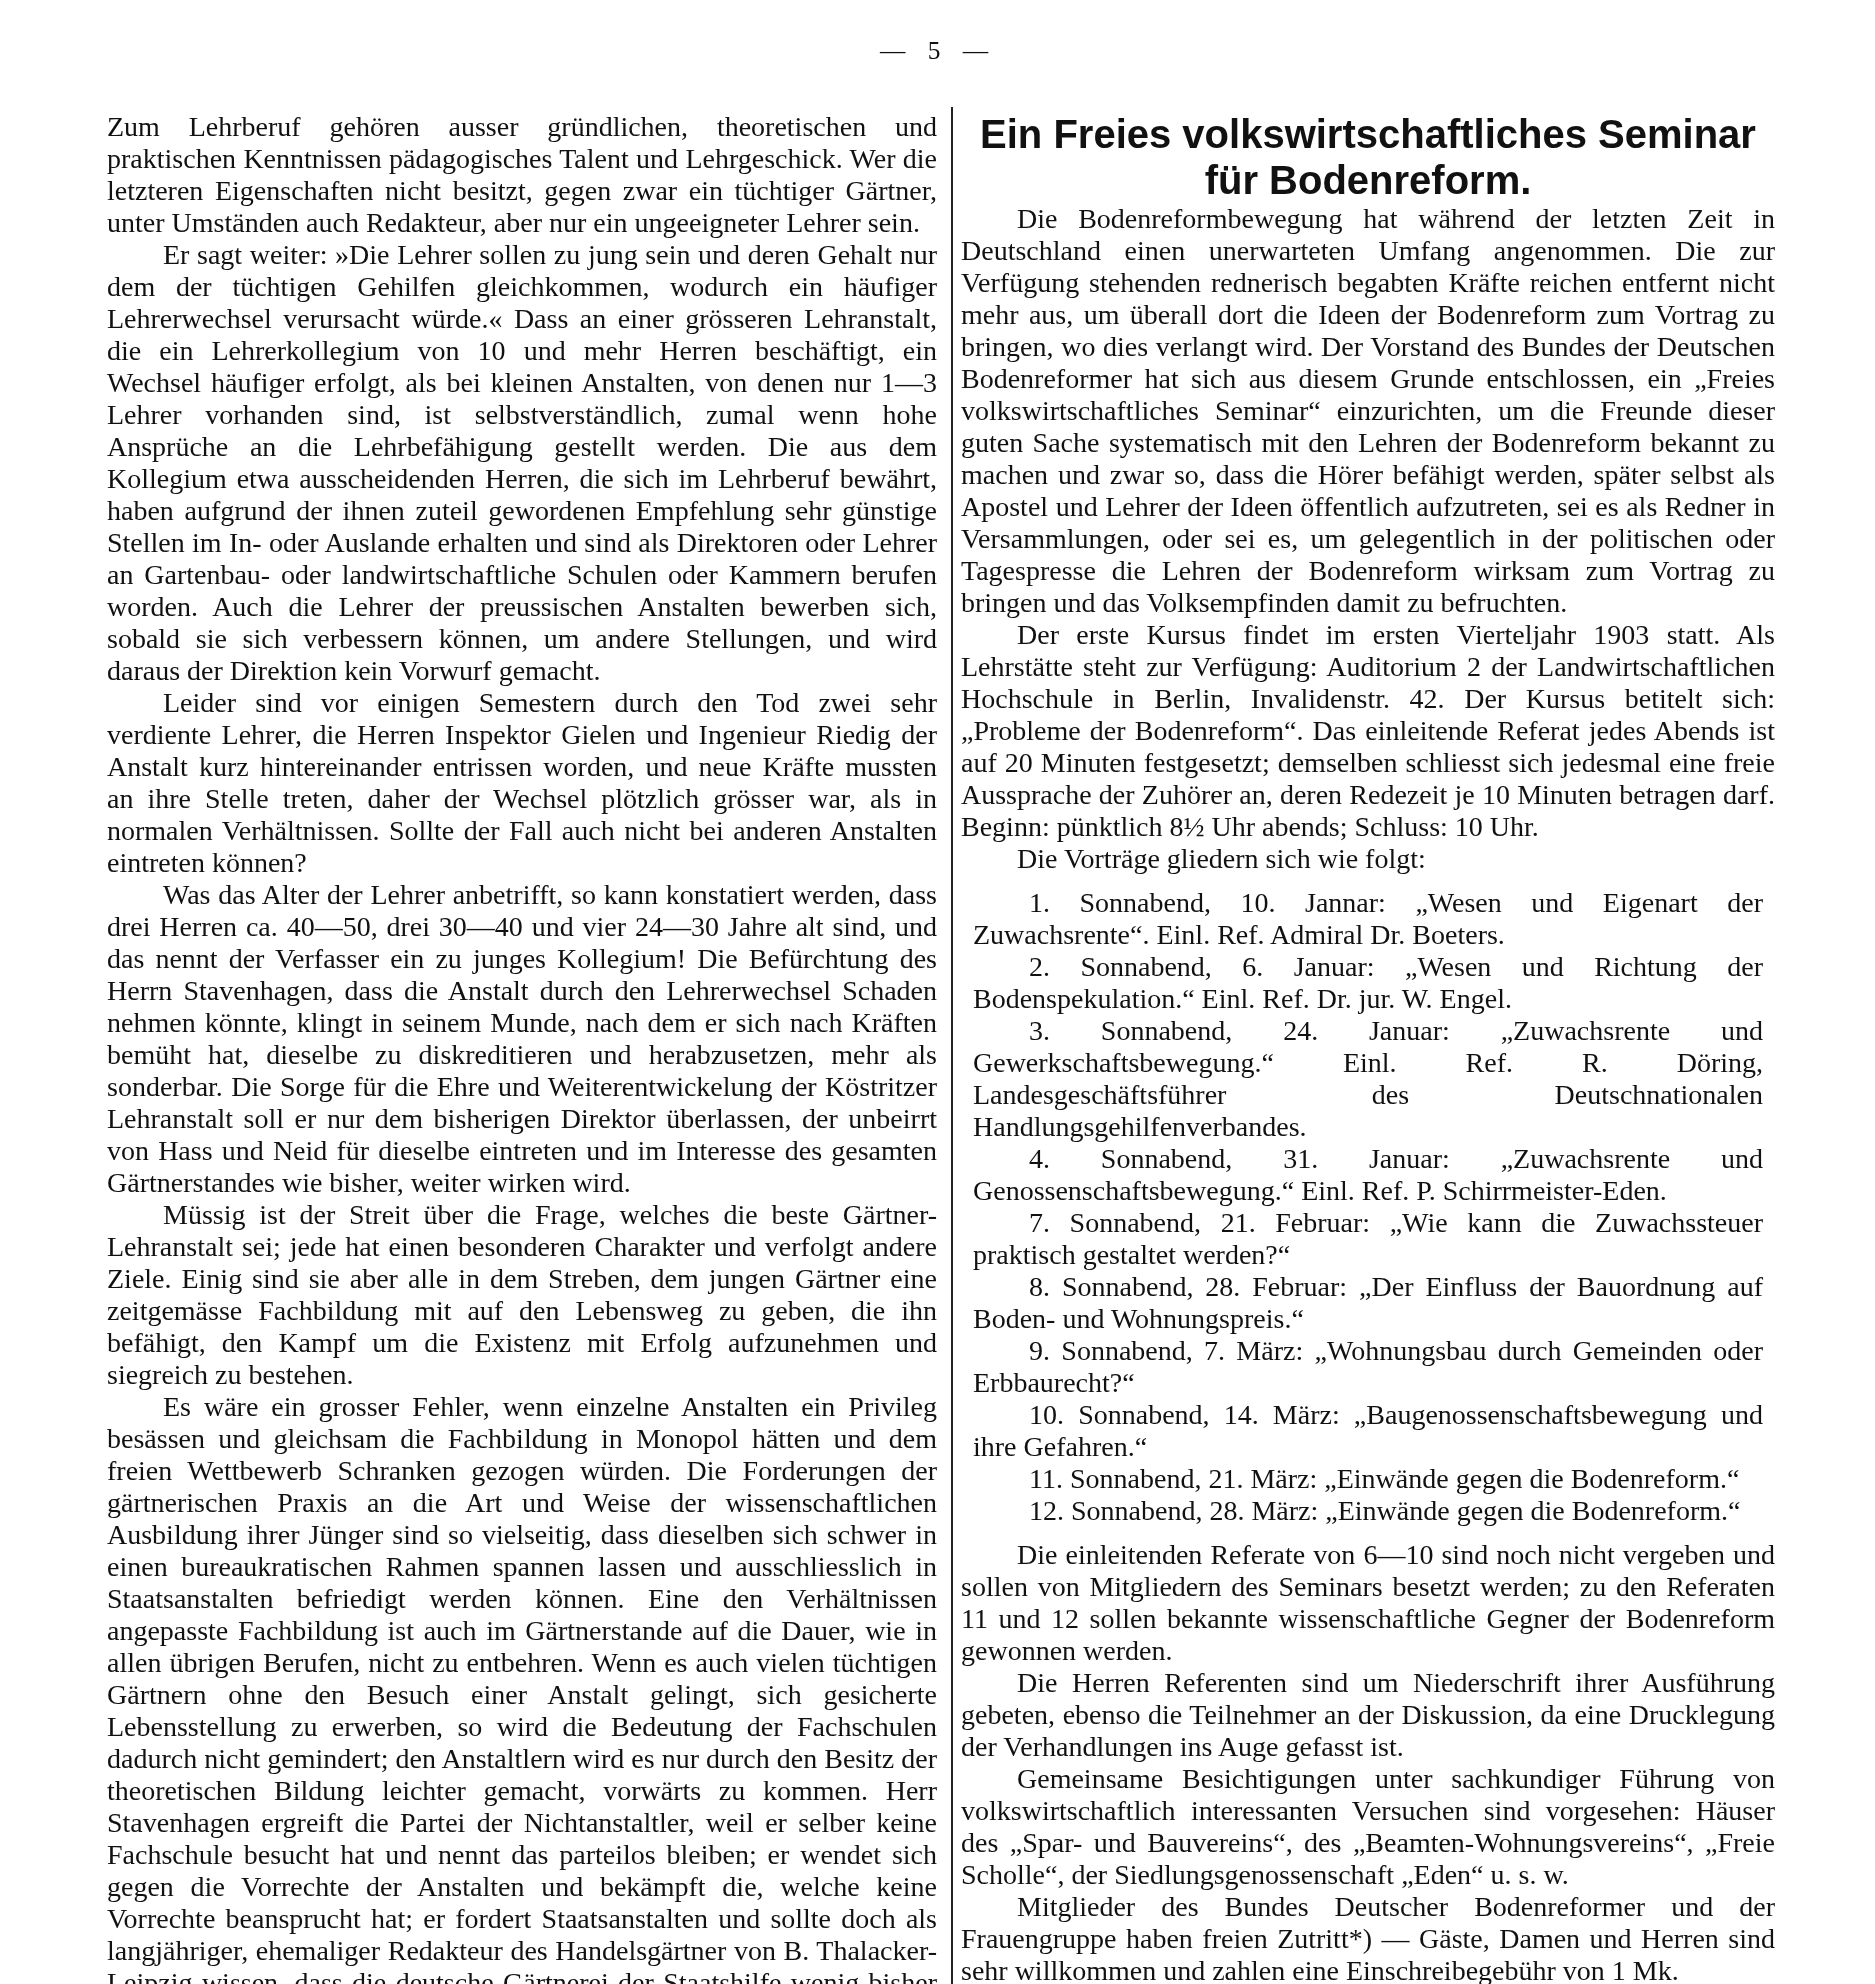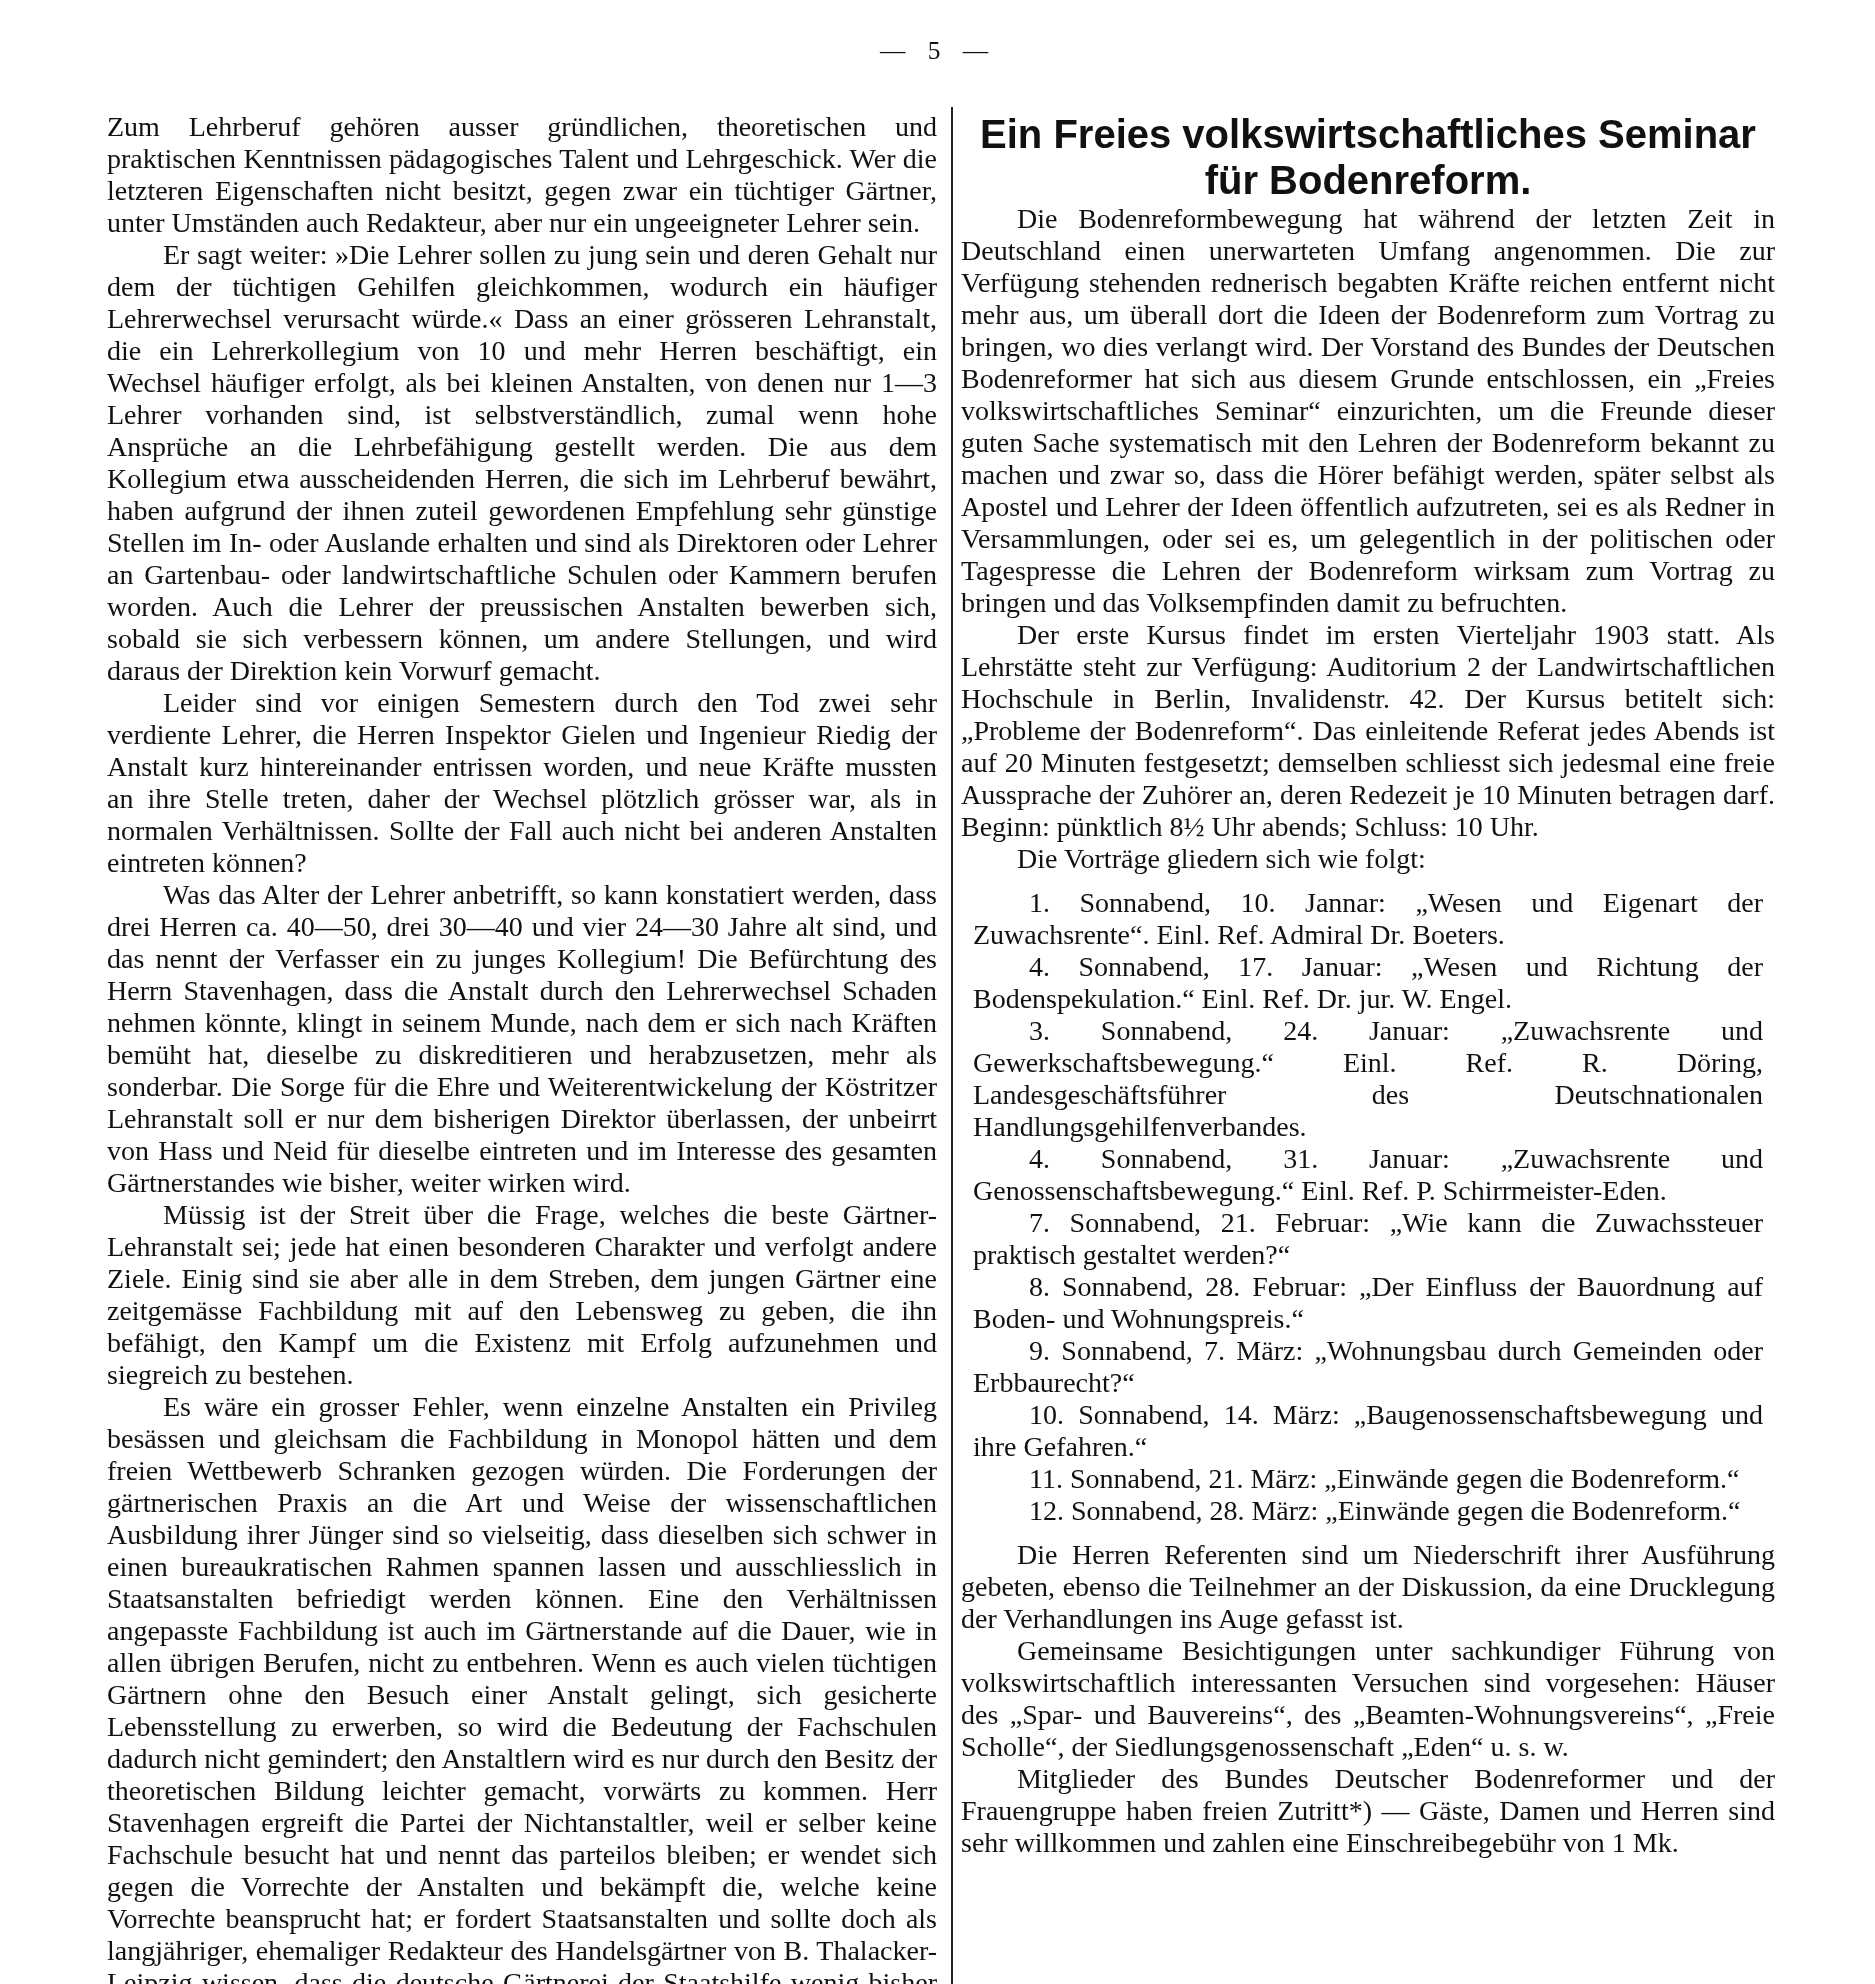--- a/index.html
+++ b/index.html
@@ -33,28 +33,29 @@
 
 <div class="divider"></div>
 
 <div class="col col-right">
   <h1 class="title">Ein Freies volkswirtschaftliches Seminar für Bodenreform.</h1>
   <p>Die Bodenreformbewegung hat während der letzten Zeit in Deutschland einen unerwarteten Umfang angenommen. Die zur Verfügung stehenden rednerisch begabten Kräfte reichen entfernt nicht mehr aus, um überall dort die Ideen der Bodenreform zum Vortrag zu bringen, wo dies verlangt wird. Der Vorstand des Bundes der Deutschen Bodenreformer hat sich aus diesem Grunde entschlossen, ein „Freies volkswirtschaftliches Seminar“ einzurichten, um die Freunde dieser guten Sache systematisch mit den Lehren der Bodenreform bekannt zu machen und zwar so, dass die Hörer befähigt werden, später selbst als Apostel und Lehrer der Ideen öffentlich aufzutreten, sei es als Redner in Versammlungen, oder sei es, um gelegentlich in der politischen oder Tagespresse die Lehren der Bodenreform wirksam zum Vortrag zu bringen und das Volksempfinden damit zu befruchten.</p>
   <p>Der erste Kursus findet im ersten Vierteljahr 1903 statt. Als Lehrstätte steht zur Verfügung: Auditorium 2 der Landwirtschaftlichen Hochschule in Berlin, Invalidenstr. 42. Der Kursus betitelt sich: „Probleme der Bodenreform“. Das einleitende Referat jedes Abends ist auf 20 Minuten festgesetzt; demselben schliesst sich jedesmal eine freie Aussprache der Zuhörer an, deren Redezeit je 10 Minuten betragen darf. Beginn: pünktlich 8½ Uhr abends; Schluss: 10 Uhr.</p>
   <p>Die Vorträge gliedern sich wie folgt:</p>
   <ol class="lectures">
     <li>1. Sonnabend, 10. Jannar: „Wesen und Eigenart der Zuwachsrente“. Einl. Ref. Admiral Dr. Boeters.</li>
-    <li>4. Sonnabend, 17. Januar: „Wesen und Richtung der Bodenspekulation.“ Einl. Ref. Dr. jur. W. Engel.</li>
+    <li>2. Sonnabend, 6. Januar: „Wesen und Richtung der Bodenspekulation.“ Einl. Ref. Dr. jur. W. Engel.</li>
     <li>3. Sonnabend, 24. Januar: „Zuwachsrente und Gewerkschaftsbewegung.“ Einl. Ref. R. Döring, Landesgeschäftsführer des Deutschnationalen Handlungsgehilfenverbandes.</li>
     <li>4. Sonnabend, 31. Januar: „Zuwachsrente und Genossenschaftsbewegung.“ Einl. Ref. P. Schirrmeister-Eden.</li>
     <li>7. Sonnabend, 21. Februar: „Wie kann die Zuwachssteuer praktisch gestaltet werden?“</li>
     <li>8. Sonnabend, 28. Februar: „Der Einfluss der Bauordnung auf Boden- und Wohnungspreis.“</li>
     <li>9. Sonnabend, 7. März: „Wohnungsbau durch Gemeinden oder Erbbaurecht?“</li>
     <li>10. Sonnabend, 14. März: „Baugenossenschaftsbewegung und ihre Gefahren.“</li>
     <li>11. Sonnabend, 21. März: „Einwände gegen die Bodenreform.“</li>
     <li>12. Sonnabend, 28. März: „Einwände gegen die Bodenreform.“</li>
   </ol>
+  <p>Die einleitenden Referate von 6—10 sind noch nicht vergeben und sollen von Mitgliedern des Seminars besetzt werden; zu den Referaten 11 und 12 sollen bekannte wissenschaftliche Gegner der Bodenreform gewonnen werden.</p>
   <p>Die Herren Referenten sind um Niederschrift ihrer Ausführung gebeten, ebenso die Teilnehmer an der Diskussion, da eine Drucklegung der Verhandlungen ins Auge gefasst ist.</p>
   <p>Gemeinsame Besichtigungen unter sachkundiger Führung von volkswirtschaftlich interessanten Versuchen sind vorgesehen: Häuser des „Spar- und Bauvereins“, des „Beamten-Wohnungsvereins“, „Freie Scholle“, der Siedlungsgenossenschaft „Eden“ u. s. w.</p>
   <p>Mitglieder des Bundes Deutscher Bodenreformer und der Frauengruppe haben freien Zutritt*) — Gäste, Damen und Herren sind sehr willkommen und zahlen eine Einschreibegebühr von 1 Mk.</p>
 
 </div>
 
 
 </body></html>

